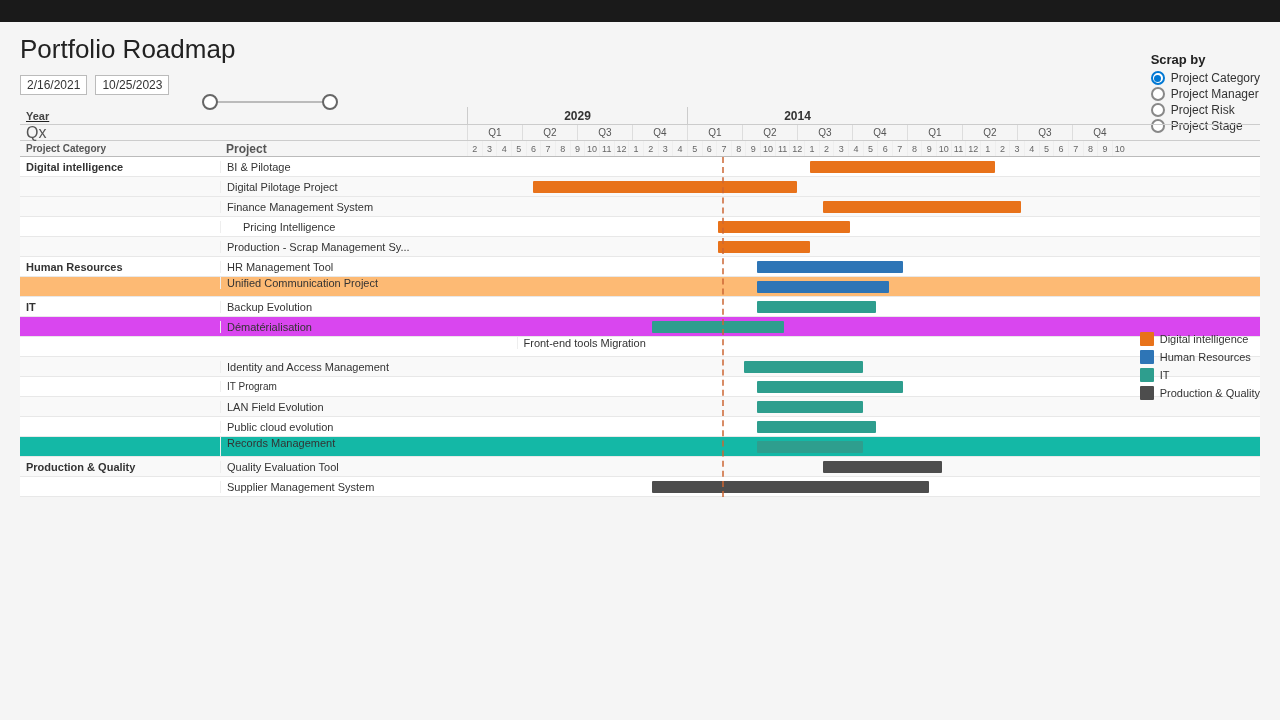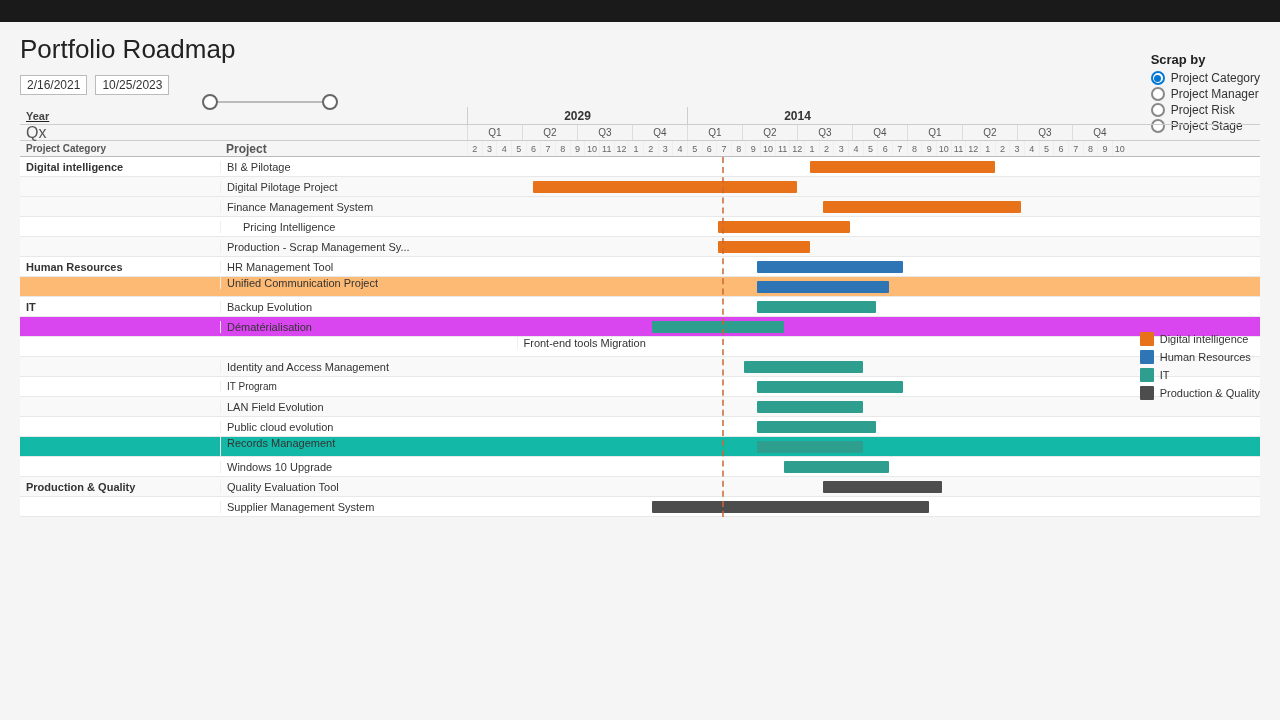--- a/index.html
+++ b/index.html
@@ -344,27 +344,20 @@
             <div style="position: absolute; height: 12px; top: 4px; left: 290.4px; width: 118.8px; background: rgb(46, 158, 142); border-radius: 1px;"></div>
           </div>
         </div>
         <div style="display: flex; height: 20px; border-bottom: 1px solid rgb(232, 232, 232); background: #14b8a6;">
           <div style="width: 200px; flex-shrink: 0; padding-left: 6px; font-size: 11px; color: rgb(51, 51, 51); font-weight: normal; white-space: nowrap; overflow: hidden; text-overflow: ellipsis;"></div>
           <div style="width: 247px; flex-shrink: 0; padding-left: 6px; font-size: 11px; color: rgb(51, 51, 51); white-space: nowrap; overflow: hidden; text-overflow: ellipsis; border-left: 1px solid rgb(238, 238, 238);">Records Management</div>
           <div style="flex: 1 1 0%; height: 20px; position: relative; overflow: hidden;">
             <div style="position: absolute; height: 12px; top: 4px; left: 290.4px; width: 105.6px; background: rgb(46, 158, 142); border-radius: 1px;"></div>
           </div>
         </div>
-        <div style="display: flex; height: 20px; border-bottom: 1px solid rgb(232, 232, 232); align-items: center; background: rgb(255, 255, 255);">
-          <div style="width: 200px; flex-shrink: 0; padding-left: 6px; font-size: 11px; color: rgb(51, 51, 51); font-weight: normal; white-space: nowrap; overflow: hidden; text-overflow: ellipsis;"></div>
-          <div style="width: 247px; flex-shrink: 0; padding-left: 6px; font-size: 11px; color: rgb(51, 51, 51); white-space: nowrap; overflow: hidden; text-overflow: ellipsis; border-left: 1px solid rgb(238, 238, 238);">Windows 10 Upgrade</div>
-          <div style="flex: 1 1 0%; height: 20px; position: relative; overflow: hidden;">
-            <div style="position: absolute; height: 12px; top: 4px; left: 316.8px; width: 105.6px; background: rgb(46, 158, 142); border-radius: 1px;"></div>
-          </div>
-        </div>
         <div style="display: flex; height: 20px; border-bottom: 1px solid rgb(232, 232, 232); align-items: center; background: rgb(249, 249, 249);">
           <div style="width: 200px; flex-shrink: 0; padding-left: 6px; font-size: 11px; color: rgb(51, 51, 51); font-weight: 600; white-space: nowrap; overflow: hidden; text-overflow: ellipsis;">Production &amp; Quality</div>
           <div style="width: 247px; flex-shrink: 0; padding-left: 6px; font-size: 11px; color: rgb(51, 51, 51); white-space: nowrap; overflow: hidden; text-overflow: ellipsis; border-left: 1px solid rgb(238, 238, 238);">Quality Evaluation Tool</div>
           <div style="flex: 1 1 0%; height: 20px; position: relative; overflow: hidden;">
             <div style="position: absolute; height: 12px; top: 4px; left: 356.4px; width: 118.8px; background: rgb(77, 77, 77); border-radius: 1px;"></div>
           </div>
         </div>
         <div style="display: flex; height: 20px; border-bottom: 1px solid rgb(232, 232, 232); align-items: center; background: rgb(255, 255, 255);">
           <div style="width: 200px; flex-shrink: 0; padding-left: 6px; font-size: 11px; color: rgb(51, 51, 51); font-weight: normal; white-space: nowrap; overflow: hidden; text-overflow: ellipsis;"></div>
           <div style="width: 247px; flex-shrink: 0; padding-left: 6px; font-size: 11px; color: rgb(51, 51, 51); white-space: nowrap; overflow: hidden; text-overflow: ellipsis; border-left: 1px solid rgb(238, 238, 238);">Supplier Management System</div>

